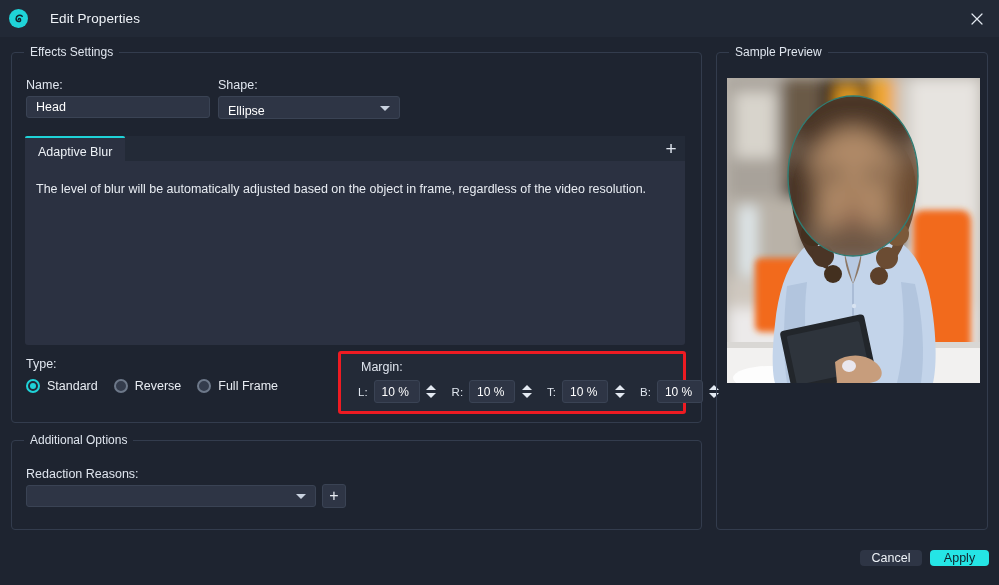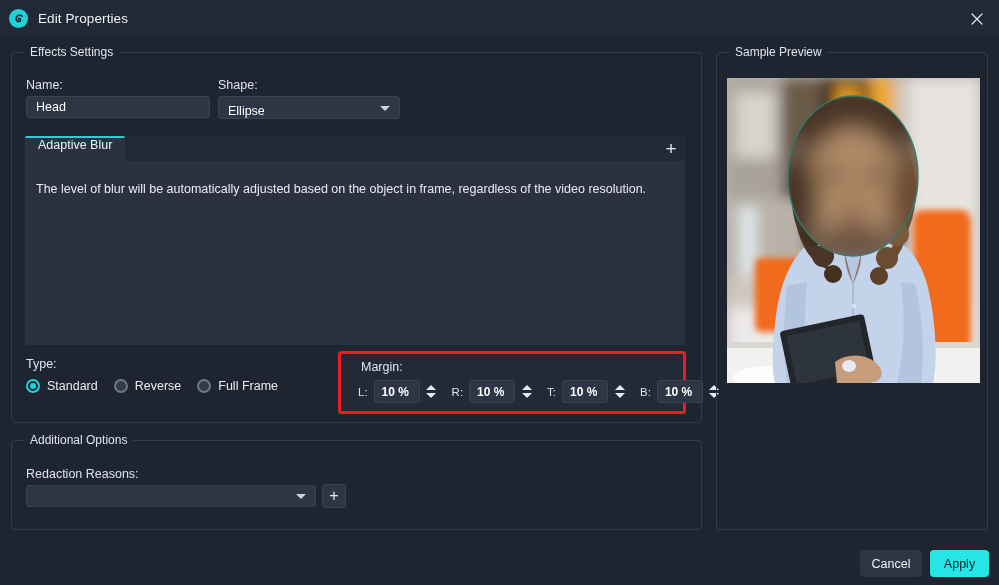--- a/index.html
+++ b/index.html
@@ -22,20 +22,21 @@
 
   
   .titlebar {
     position: absolute;
     left: 0; top: 0;
     width: 999px; height: 37px;
     background: #222936;
     display: flex;
     align-items: center;
     padding-left: 9px;
+    gap: 12px;
   }
   .app-logo {
     width: 19px; height: 19px;
     border-radius: 50%;
     background: #1fd3d8;
     display: flex;
     align-items: center;
     justify-content: center;
     flex: none;
   }
@@ -132,21 +133,21 @@
     width: 660px; height: 26px;
     background: #232a37;
     border-bottom: 1px solid #2b3141;
   }
   .tab {
     position: absolute;
     left: 0; top: 0;
     height: 26px;
     padding: 14px 13px;
     display: flex;
-    align-items: flex-end;
+    align-items: center;
     font-size: 12.5px;
     color: #eef2f7;
     background: #2b3141;
     border-top: 2px solid #1fd3d8;
     border-radius: 2px 2px 0 0;
     cursor: pointer;
   }
   .tab-add {
     position: absolute;
     right: 0; top: -2px;
@@ -252,21 +253,20 @@
   .spinbox .sval {
     width: 46px;
     background: #2e3545;
     border: 1px solid #3a4354;
     border-radius: 3px;
     color: #ffffff;
     font-size: 12px;
     display: flex;
     align-items: center;
     padding-left: 7px;
-    font-weight: bold;
   }
   .spin-arrows {
     width: 17px;
     margin-left: 3px;
     display: flex;
     flex-direction: column;
     align-items: center;
     justify-content: center;
     gap: 3px;
     cursor: pointer;
@@ -315,21 +315,21 @@
     left: 725px; top: 394px;
     width: 252px;
     font-size: 12.5px;
     color: #e8ecf2;
     line-height: 1.62;
   }
 
   
   .btn {
     position: absolute;
-    height: 27px;
+    height: 16px;
     border-radius: 4px;
     display: flex;
     align-items: center;
     justify-content: center;
     font-size: 12.5px;
     cursor: pointer;
     border: none;
     font-family: "Liberation Sans", sans-serif;
   }
   #cancel-btn {

